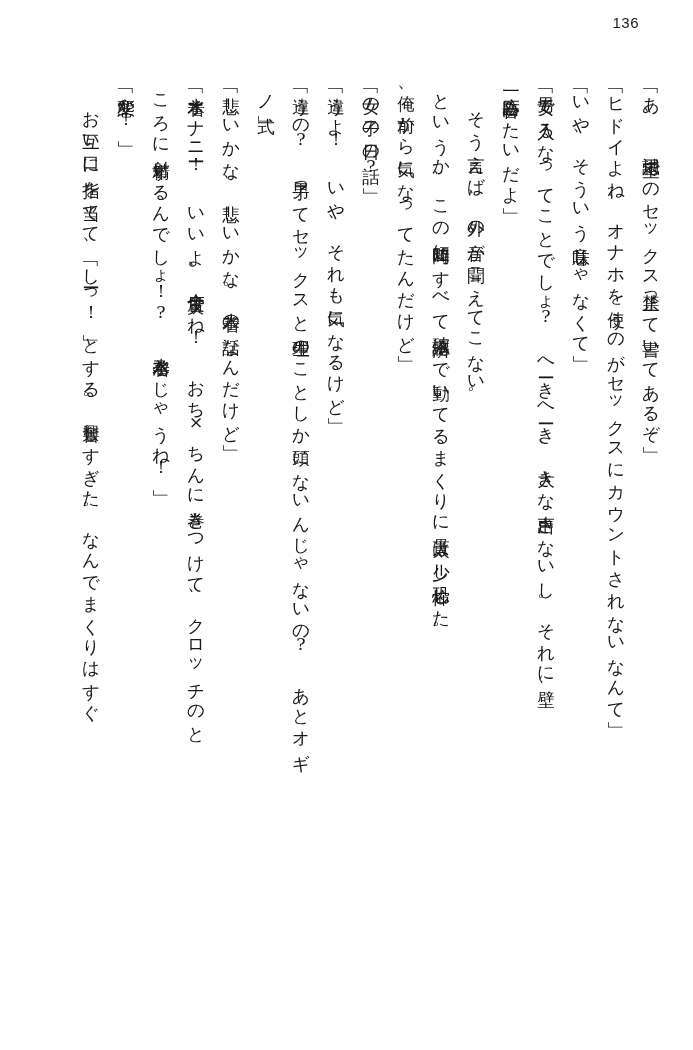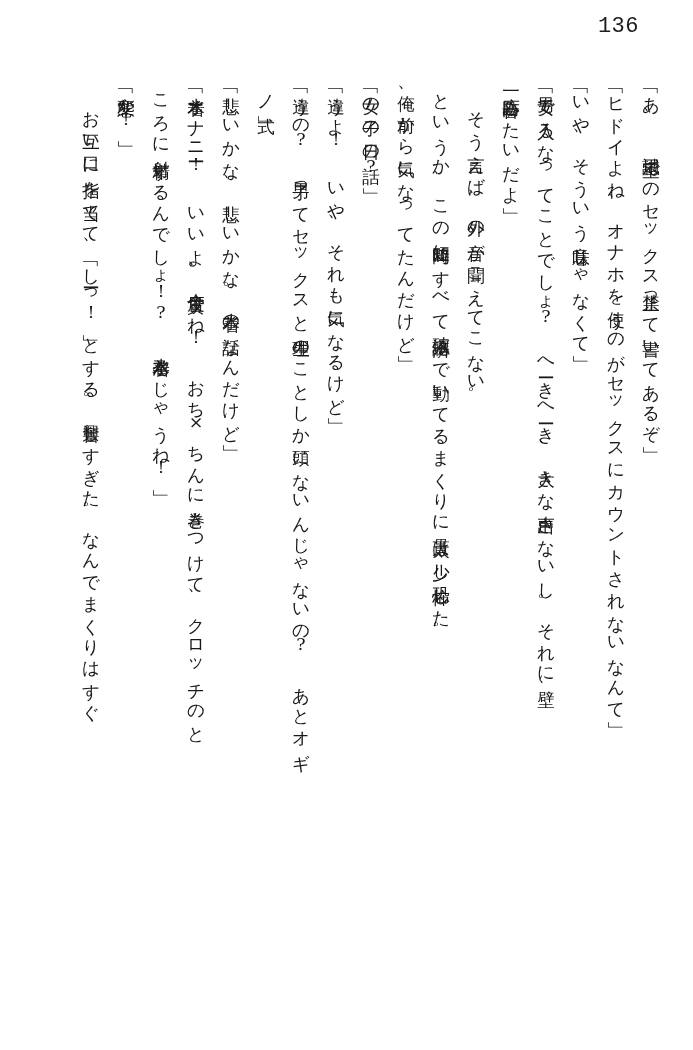--- a/index.html
+++ b/index.html
@@ -18,22 +18,22 @@
     position: relative;
     width: 693px;
     height: 1050px;
     background: #ffffff;
     box-sizing: border-box;
   }
   #page-number {
     position: absolute;
     top: 14px;
     right: 54px;
-    font-size: 22px;
-    font-family: Liberation Mono, monospace;
+    font-size: 15px;
+    font-family: Liberation Sans, sans-serif;
     color: #1c1c1c;
     letter-spacing: 0.5px;
   }
   #text-body {
     position: absolute;
     top: 82px;
     right: 34px;
     left: 34px;
     bottom: 18px;
     display: flex;

